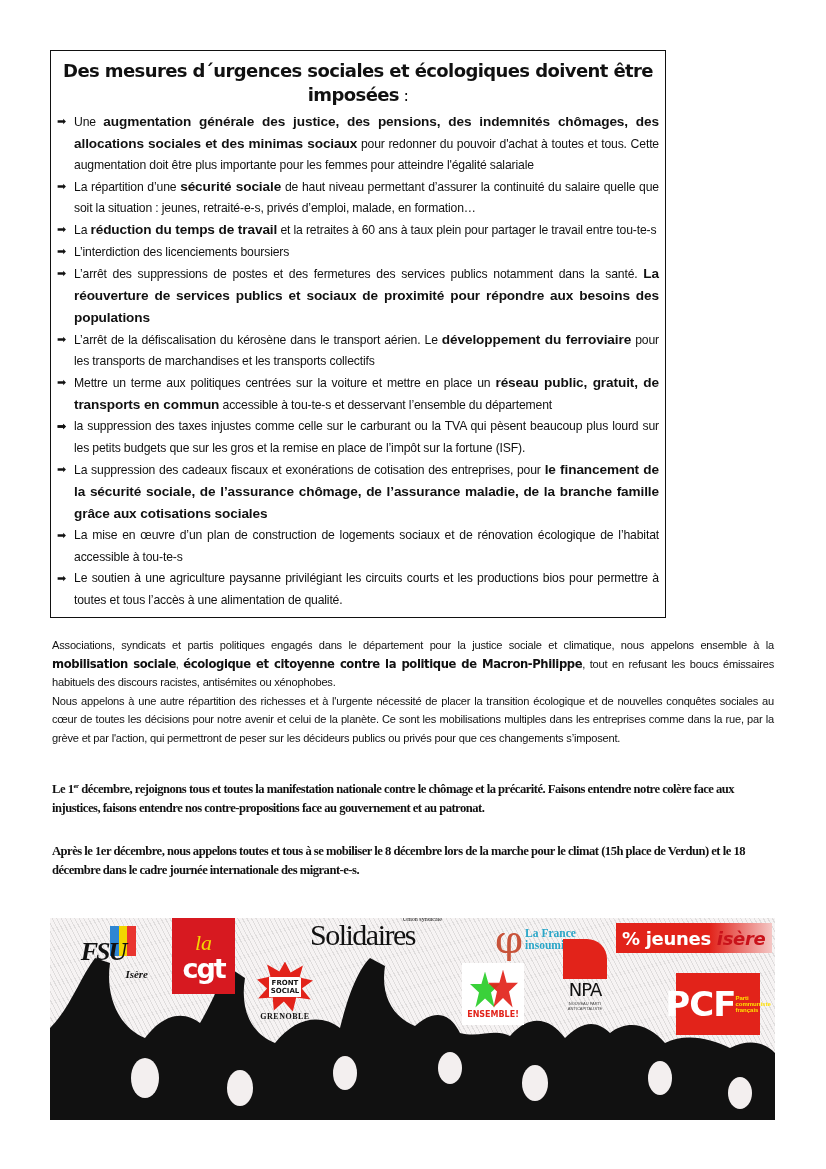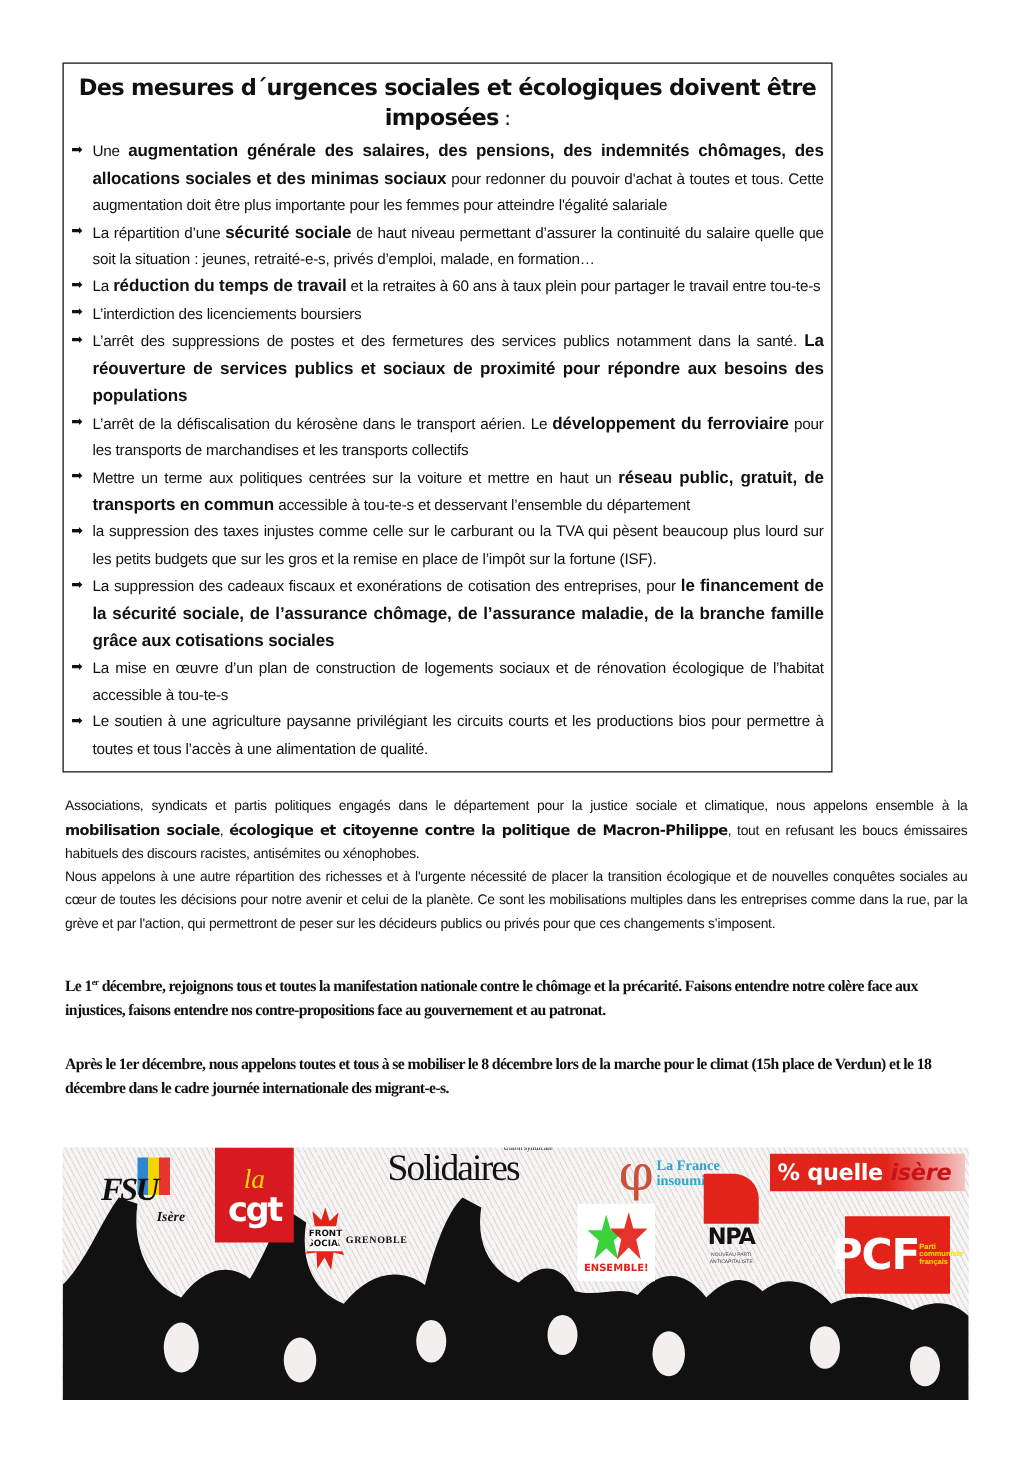--- a/index.html
+++ b/index.html
@@ -42,21 +42,21 @@
   .logo-fsu { left: 8px; top: 6px; width: 90px; height: 56px; }
   .logo-fsu .fsu-txt { font-family: "Liberation Serif", serif; font-style: italic; font-weight: bold; font-size: 26px; color: #111; letter-spacing: -2px; }
   .logo-fsu .fsu-sq { position: absolute; left: 52px; top: 2px; width: 26px; height: 30px;
     background: linear-gradient(90deg, #2e86d3 0 33%, #f2d600 33% 66%, #e9352f 66%); }
   .logo-fsu .fsu-isere { position: absolute; right: 0; bottom: 0; font-family: "Liberation Serif", serif; font-style: italic; font-weight: bold; font-size: 11px; }
 
   .logo-cgt { left: 122px; top: 0px; width: 63px; height: 76px; background: #d71920; flex-direction: column; }
   .logo-cgt .la { font-family: "Liberation Serif", serif; font-style: italic; color: #f4d600; font-size: 22px; line-height: 22px; margin-top: 4px; }
   .logo-cgt .cgt { font-family: "DejaVu Sans", sans-serif; font-weight: bold; color: #fff; font-size: 27px; letter-spacing: -2px; line-height: 30px; }
 
-  .logo-front { left: 200px; top: 40px; width: 70px; height: 66px; flex-direction: row; }
+  .logo-front { left: 200px; top: 40px; width: 70px; height: 66px; flex-direction: column; }
   .logo-front .star { width: 56px; height: 50px; background: #e2231a; clip-path: polygon(50% 0,60% 22%,82% 8%,76% 32%,100% 38%,80% 54%,96% 76%,70% 72%,64% 100%,48% 80%,30% 98%,28% 72%,2% 74%,18% 54%,0 36%,24% 30%,18% 6%,40% 20%); display:flex; align-items:center; justify-content:center; }
   .logo-front .inner { background: #fff; font-family: "DejaVu Sans", sans-serif; font-weight: bold; font-size: 7px; line-height: 8px; text-align: center; padding: 2px; }
   .logo-front .city { font-family: "Liberation Serif", serif; font-weight: bold; font-size: 8px; letter-spacing: 0.5px; }
 
   .logo-solidaires { left: 260px; top: -2px; width: 132px; height: 36px; flex-direction: column; align-items: flex-start; }
   .logo-solidaires .union { position: absolute; right: 0; top: 0; font-family: "Liberation Serif", serif; font-size: 6px; line-height: 7px; text-align: left; }
   .logo-solidaires .sol { font-family: "Liberation Serif", serif; font-weight: normal; font-size: 30px; letter-spacing: -1.5px; line-height: 34px; margin-top: 2px; }
   .logo-solidaires .rule { width: 126px; height: 2px; background: #d6237a; }
 
   .logo-lfi { left: 428px; top: -4px; width: 115px; height: 50px; }
@@ -68,42 +68,42 @@
   .logo-attac .isere { font-style: italic; color: #c9121a; }
 
   .logo-ensemble { left: 412px; top: 45px; width: 62px; height: 62px; background: #fff; flex-direction: column; }
   .logo-ensemble .figs { position: relative; width: 50px; height: 40px; }
   .logo-ensemble .g { position: absolute; left: 2px; top: 2px; width: 30px; height: 36px; background: #3ad13a; clip-path: polygon(50% 0,62% 35%,100% 35%,70% 58%,82% 100%,50% 75%,18% 100%,30% 58%,0 35%,38% 35%); }
   .logo-ensemble .r { position: absolute; left: 20px; top: 0; width: 30px; height: 38px; background: #e2231a; clip-path: polygon(50% 0,62% 35%,100% 35%,70% 58%,82% 100%,50% 75%,18% 100%,30% 58%,0 35%,38% 35%); opacity: 0.92; }
   .logo-ensemble .ens-txt { font-family: "DejaVu Sans", sans-serif; font-weight: bold; color: #e2231a; font-size: 8px; }
 
   .logo-npa { left: 510px; top: 12px; width: 50px; height: 90px; flex-direction: column; }
   .logo-npa .mark { width: 44px; height: 40px; background: #e2231a; border-radius: 0 20px 0 0; }
-  .logo-npa .npa-txt { font-family: "DejaVu Sans", sans-serif; font-weight: bold; font-size: 18px; letter-spacing: -1px; line-height: 22px; text-align: right; }
+  .logo-npa .npa-txt { font-family: "DejaVu Sans", sans-serif; font-weight: normal; font-size: 18px; letter-spacing: -1px; line-height: 22px; text-align: right; }
   .logo-npa .npa-sub { font-size: 4px; line-height: 5px; text-align: center; color: #444; }
 
   .logo-pcf { left: 626px; top: 55px; width: 84px; height: 62px; background: #e2231a; flex-direction: row; justify-content: center; }
   .logo-pcf .pcf-txt { font-family: "DejaVu Sans", sans-serif; font-weight: bold; color: #fff; font-size: 34px; letter-spacing: -1px; line-height: 38px; }
   .logo-pcf .pcf-sub { color: #ffe000; font-size: 6px; font-weight: bold; }
 </style>
 </head>
 <body>
 
 <div class="measures-box">
   <div class="measures-title">
     <span>Des mesures d´urgences sociales et écologiques doivent être imposées</span><span class="colon"> :</span>
   </div>
   <ul class="bullet-list" id="measures-list">
-      <li class="bullet"><span class="arrow">➡</span><span>Une </span><b>augmentation générale des salaires, des pensions, des indemnités chômages, des allocations sociales et des minimas sociaux</b><span> pour redonner du pouvoir d'achat à toutes et tous. Cette augmentation doit être plus importante pour les femmes pour atteindre l'égalité salariale</span></li>
+      <li class="bullet"><span class="arrow">➡</span><span>Une </span><b>augmentation générale des justice, des pensions, des indemnités chômages, des allocations sociales et des minimas sociaux</b><span> pour redonner du pouvoir d'achat à toutes et tous. Cette augmentation doit être plus importante pour les femmes pour atteindre l'égalité salariale</span></li>
       <li class="bullet"><span class="arrow">➡</span><span>La répartition d’une </span><b>sécurité sociale</b><span> de haut niveau permettant d’assurer la continuité du salaire quelle que soit la situation : jeunes, retraité-e-s, privés d’emploi, malade, en formation…</span></li>
       <li class="bullet"><span class="arrow">➡</span><span>La </span><b>réduction du temps de travail</b><span> et la retraites à 60 ans à taux plein pour partager le travail entre tou-te-s</span></li>
       <li class="bullet"><span class="arrow">➡</span><span>L’interdiction des licenciements boursiers</span><b></b><span></span></li>
       <li class="bullet"><span class="arrow">➡</span><span>L’arrêt des suppressions de postes et des fermetures des services publics notamment dans la santé. </span><b>La réouverture de services publics et sociaux de proximité pour répondre aux besoins des populations</b><span></span></li>
       <li class="bullet"><span class="arrow">➡</span><span>L’arrêt de la défiscalisation du kérosène dans le transport aérien. Le </span><b>développement du ferroviaire</b><span> pour les transports de marchandises et les transports collectifs</span></li>
-      <li class="bullet"><span class="arrow">➡</span><span>Mettre un terme aux politiques centrées sur la voiture et mettre en haut un </span><b>réseau public, gratuit, de transports en commun</b><span> accessible à tou-te-s et desservant l’ensemble du département</span></li>
+      <li class="bullet"><span class="arrow">➡</span><span>Mettre un terme aux politiques centrées sur la voiture et mettre en place un </span><b>réseau public, gratuit, de transports en commun</b><span> accessible à tou-te-s et desservant l’ensemble du département</span></li>
       <li class="bullet"><span class="arrow">➡</span><b></b><span></span></li>
       <li class="bullet"><span class="arrow">➡</span><span>la suppression des taxes injustes comme celle sur le carburant ou la TVA qui pèsent beaucoup plus lourd sur les petits budgets que sur les gros et la remise en place de l’impôt sur la fortune (ISF).</span><b></b><span></span></li>
       <li class="bullet"><span class="arrow">➡</span><span>La suppression des cadeaux fiscaux et exonérations de cotisation des entreprises, pour </span><b>le financement de la sécurité sociale, de l’assurance chômage, de l’assurance maladie, de la branche famille grâce aux cotisations sociales</b><span></span></li>
       <li class="bullet"><span class="arrow">➡</span><span>La mise en œuvre d’un plan de construction de logements sociaux et de rénovation écologique de l’habitat accessible à tou-te-s</span><b></b><span></span></li>
       <li class="bullet"><span class="arrow">➡</span><span>Le soutien à une agriculture paysanne privilégiant les circuits courts et les productions bios pour permettre à toutes et tous l’accès à une alimentation de qualité.</span><b></b><span></span></li>
     </ul>
 </div>
 
 <div class="appeal">
   <p><span>Associations, syndicats et partis politiques engagés dans le département pour la justice sociale et climatique, nous appelons ensemble à la </span><b>mobilisation sociale</b><span>, </span><b>écologique et citoyenne contre la politique de Macron-Philippe</b><span>, tout en refusant les boucs émissaires habituels des discours racistes, antisémites ou xénophobes.</span></p>
@@ -162,21 +162,21 @@
 
   <div class="logo logo-lfi">
     <span class="phi">φ</span>
     <span class="lfi-txt">
       <div>La France</div>
       <div>insoumise</div>
     </span>
   </div>
 
   <div class="logo logo-attac">
-    <span class="attac-txt"><span>%</span> <span>quelle</span> <span class="isere">isère</span></span>
+    <span class="attac-txt"><span>%</span> <span>jeunes</span> <span class="isere">isère</span></span>
   </div>
 
   <div class="logo logo-ensemble">
     <div class="figs">
       <span class="g"></span>
       <span class="r"></span>
     </div>
     <span class="ens-txt">ENSEMBLE!</span>
   </div>
 

